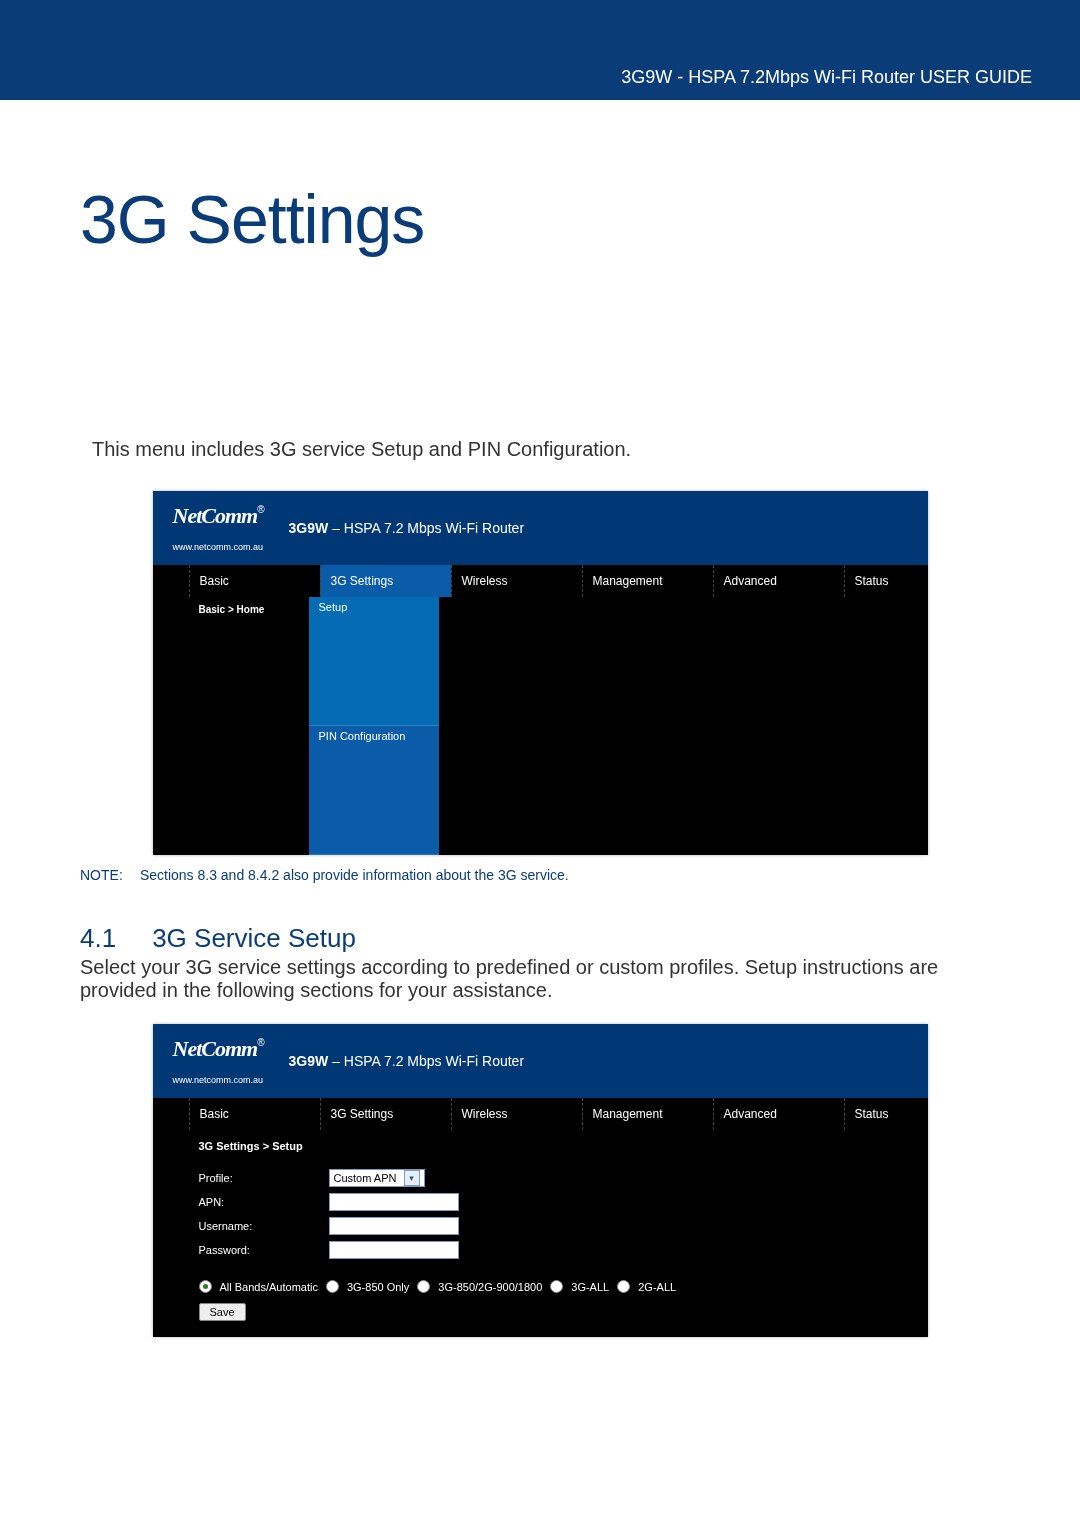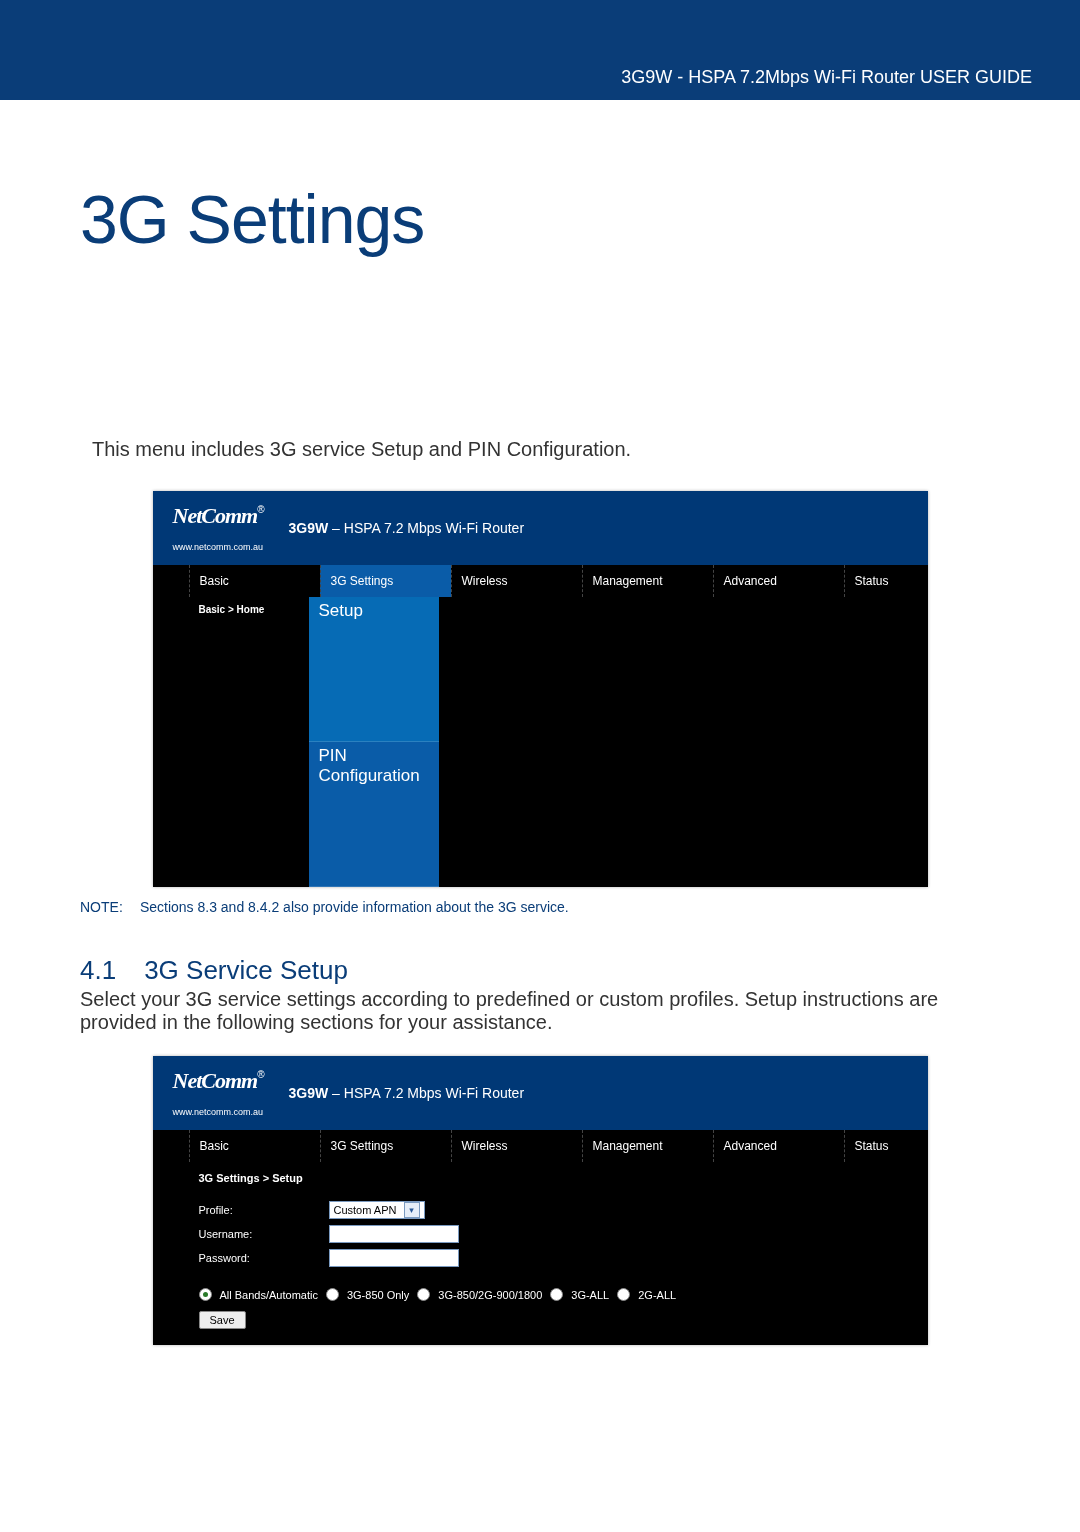--- a/index.html
+++ b/index.html
@@ -109,40 +109,40 @@
     box-sizing: border-box;
     color: #fff;
     font-size: 10px;
     font-weight: 700;
   }
   .bc-sub {
     flex: 0 0 120px;
     width: 120px;
     background: #066bb5;
     color: #fff;
-    font-size: 17px;
-    padding: 4px 0 20px 10px;
+    font-size: 11px;
+    padding: 4px 0 4px 10px;
     border-bottom: 1px solid rgba(255,255,255,0.15);
   }
   .bc-sub.dim { background: #0a5ca8; }
   .note-line {
     font-size: 14px;
     margin: 6px 0 40px 0;
     font-family: "Helvetica Neue", Arial, sans-serif;
   }
   .note-line .note-label { color: #0a3d78; display: inline-block; width: 56px; }
   .note-line .note-text  { color: #0a3d78; }
   h2.sec {
     font-family: "Helvetica Neue", Arial, sans-serif;
     font-weight: 300;
     font-size: 26px;
     color: #0a3d78;
     margin: 0 0 2px 0;
   }
-  .sec-num { margin-right: 28px; }
+  .sec-num { margin-right: 36px; }
   .body-text {
     font-size: 20px;
     font-family: "Helvetica Neue", Arial, sans-serif;
     font-weight: 300;
     margin: 0 0 22px 0;
   }
   
   .shot-body {
     background: #000;
     color: #fff;
@@ -286,20 +286,24 @@
       <div class="bc2">3G Settings &gt; Setup</div>
 
       <div class="form-row">
         <div class="lbl">Profile:</div>
         <div class="ctrl select">
           <span>Custom APN</span>
           <span class="arrow">▾</span>
         </div>
       </div>
 
+      <div class="form-row">
+        <div class="lbl">APN:</div>
+        <input class="ctrl text" value="" style="">
+      </div>
 
       <div class="form-row">
         <div class="lbl">Username:</div>
         <input class="ctrl text" value="" style="">
       </div>
 
       <div class="form-row">
         <div class="lbl">Password:</div>
         <input class="ctrl text" value="" style="">
       </div>

